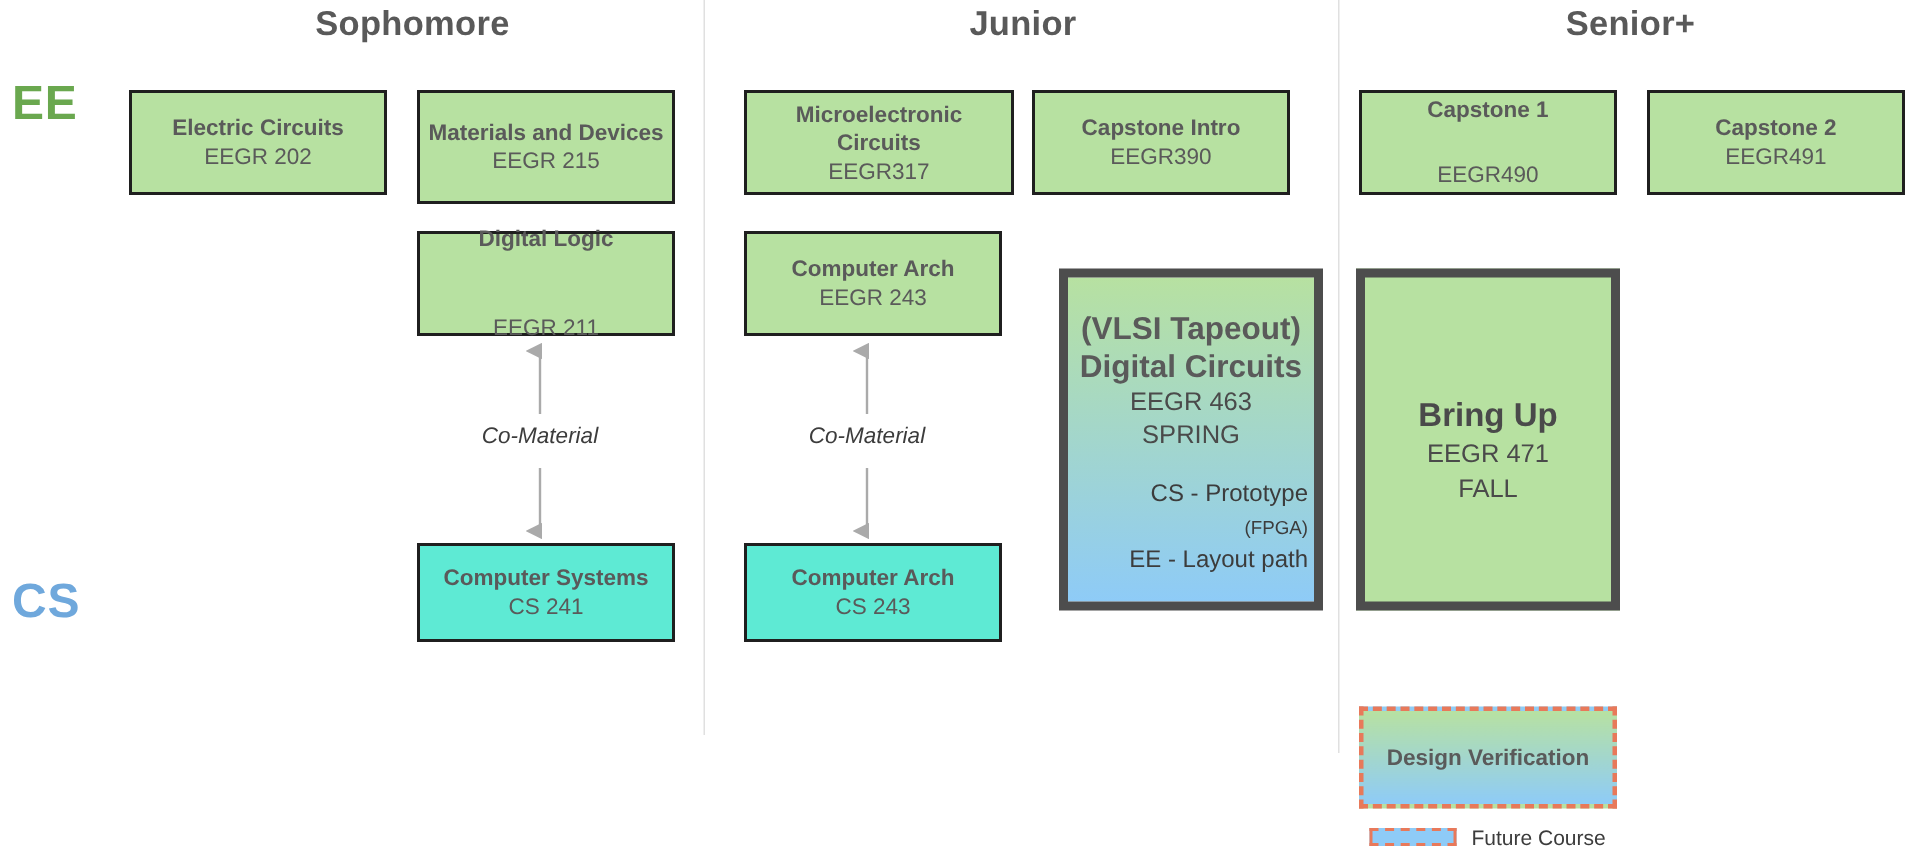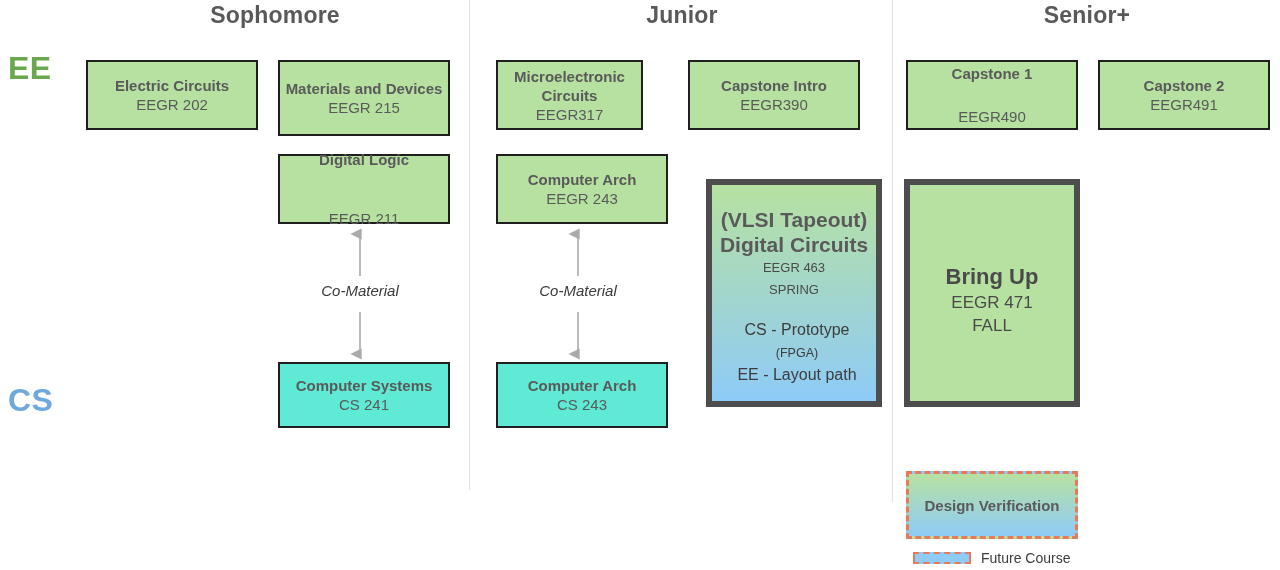--- a/index.html
+++ b/index.html
@@ -98,30 +98,30 @@
     justify-content: flex-start;
     padding-top: 22px;
   }
   .big-box .big-title {
     font-size: 21px;
     font-weight: bold;
     color: #5a5a5a;
     line-height: 25px;
   }
   .big-box .big-code {
-    font-size: 13px;
+    font-size: 17px;
     color: #4a4a4a;
     line-height: 22px;
   }
   .big-box .notes {
     margin-top: 18px;
     font-size: 16px;
     color: #3c3c3c;
     line-height: 22px;
-    text-align: center;
+    text-align: right;
     width: 100%;
     padding-left: 6px;
     box-sizing: border-box;
   }
   .big-box .notes .sm {
     font-size: 12.5px;
   }
 
   .bringup .big-title {
     font-size: 22px;
@@ -192,21 +192,21 @@
 <div class="course-box box-green" style="left:86px; top:60px; width:172px; height:70px;">
   <div class="title">Electric Circuits</div>
   <div class="code">EEGR 202</div>
 </div>
 
 <div class="course-box box-green" style="left:278px; top:60px; width:172px; height:76px;">
   <div class="title">Materials and Devices</div>
   <div class="code">EEGR 215</div>
 </div>
 
-<div class="course-box box-green" style="left:496px; top:60px; width:147px; height:70px;">
+<div class="course-box box-green" style="left:496px; top:60px; width:180px; height:70px;">
   <div class="title">Microelectronic Circuits</div>
   <div class="code">EEGR317</div>
 </div>
 
 <div class="course-box box-green" style="left:688px; top:60px; width:172px; height:70px;">
   <div class="title">Capstone Intro</div>
   <div class="code">EEGR390</div>
 </div>
 
 <div class="course-box box-green" style="left:906px; top:60px; width:172px; height:70px;gap:24px;">

